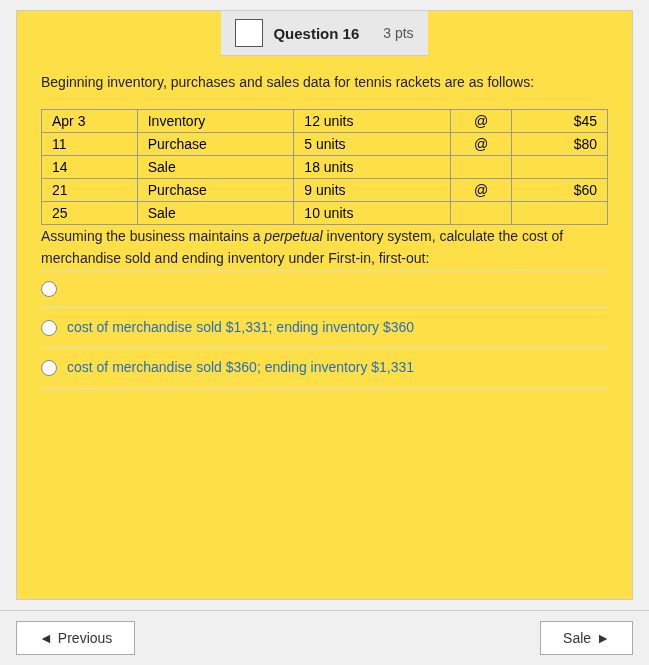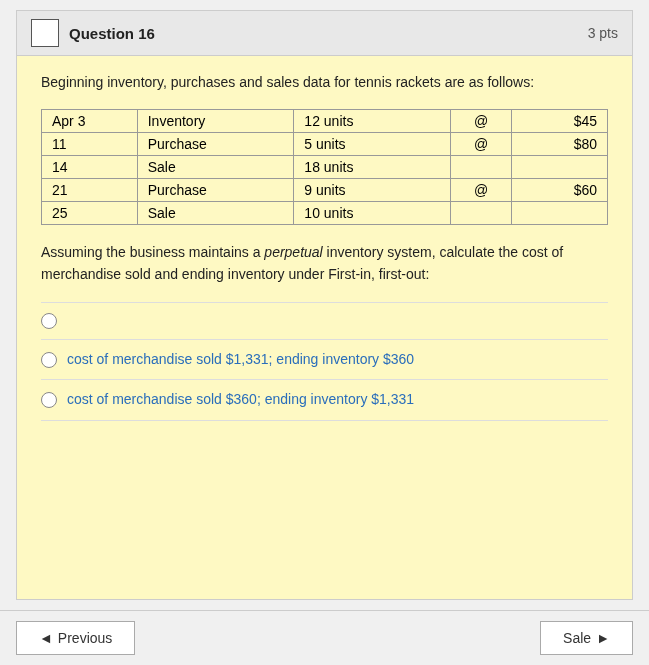--- a/index.html
+++ b/index.html
@@ -14,25 +14,26 @@
     }
 
     .main-area {
       flex: 1;
       padding: 10px 16px;
       display: flex;
       flex-direction: column;
     }
 
     .question-card {
-      background: #fef9c3;
+      background: #fde047;
       border: 1px solid #ccc;
       flex: 1;
       display: flex;
       flex-direction: column;
+      align-items: center;
     }
 
     .question-header {
       background: #e8e8e8;
       border-bottom: 1px solid #ccc;
       padding: 8px 14px;
       display: flex;
       justify-content: space-between;
       align-items: center;
     }
@@ -47,33 +48,32 @@
       font-size: 14px;
       color: #555;
       margin-left: 24px;
     }
 
     .question-body {
       padding: 16px 24px;
       flex: 1;
       display: flex;
       flex-direction: column;
-      gap: 16px;
     }
 
     .question-intro {
       font-size: 14px;
       color: #222;
       line-height: 1.5;
     }
 
     .inventory-table {
       border-collapse: collapse;
       font-size: 14px;
-      margin-top: 0;
+      margin-top: 16px;
     }
 
     .inventory-table td {
       border: 1px solid #999;
       padding: 3px 10px;
       white-space: nowrap;
     }
 
     .inventory-table td.date-col {
       width: 55px;

